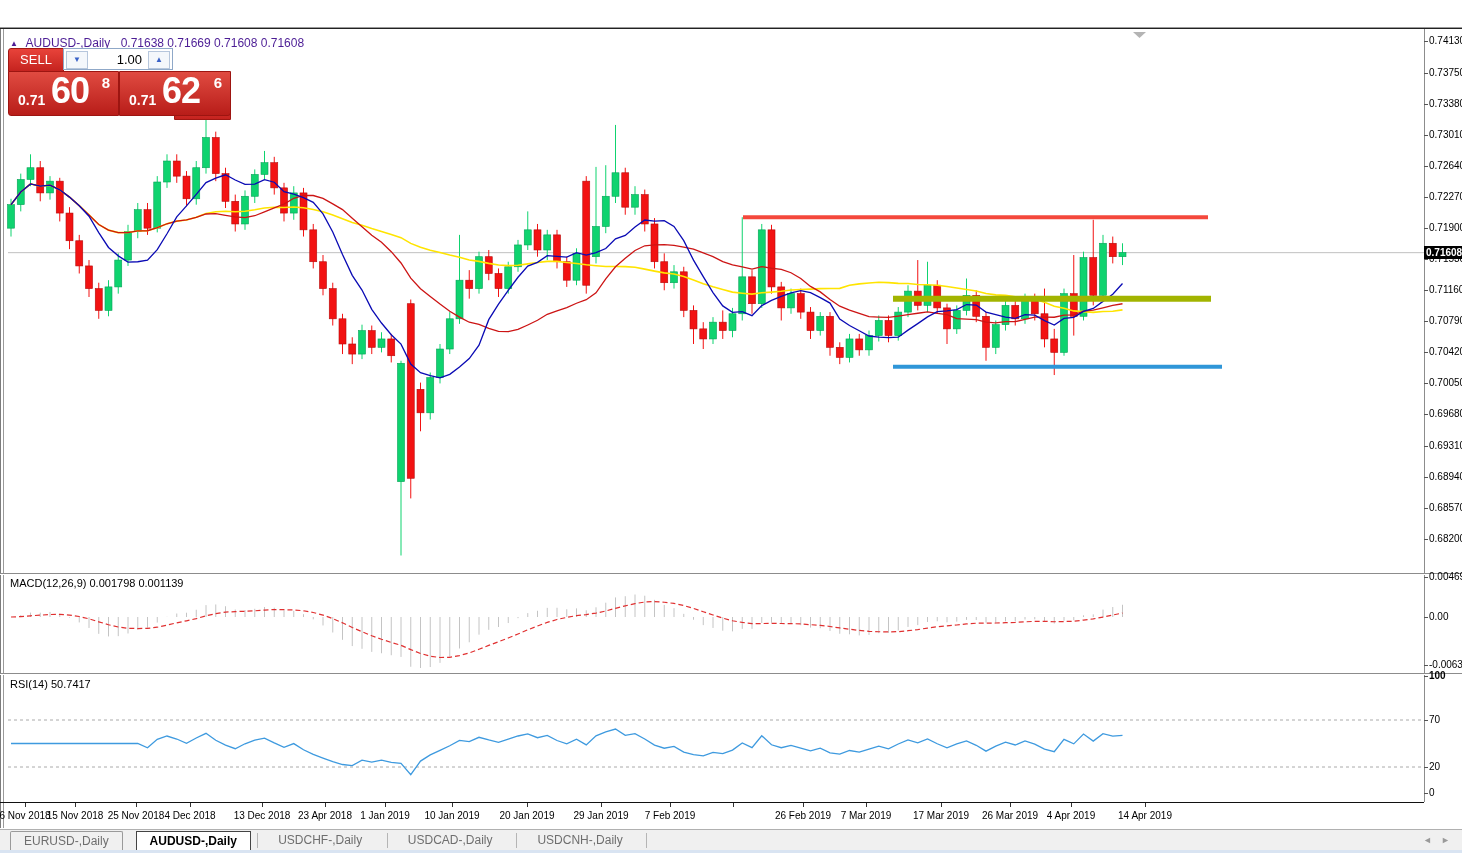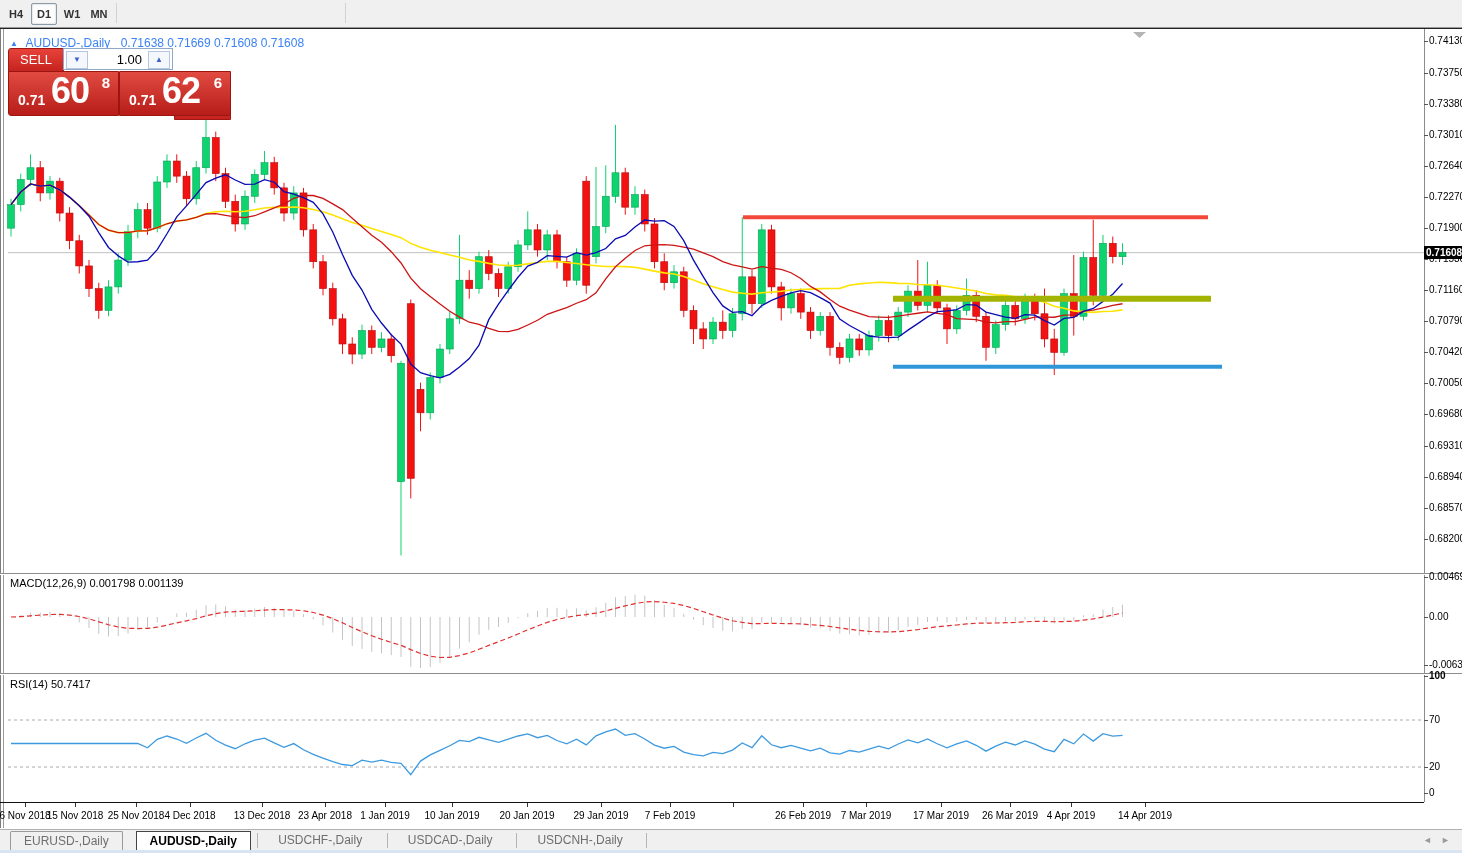--- a/index.html
+++ b/index.html
@@ -8,21 +8,21 @@
   #toolbar{position:absolute;left:0;top:0;width:1462px;height:27px;background:#f0f0f0;}
   #toolbar .tfbtn{position:absolute;top:3px;height:20px;line-height:20px;text-align:center;
     font-size:11px;font-weight:bold;color:#333;border:1px solid transparent;border-radius:2px;cursor:default;}
   #toolbar .tfbtn.active{background:#fdfdfd;border:1px solid #8a9aa8;box-shadow:inset 0 0 2px #bbb;}
   .vsep{position:absolute;top:3px;width:1px;height:20px;background:#d2d2d2;}
   #winborder-top1{position:absolute;left:0;top:27px;width:1462px;height:1px;background:#9a9a9a;}
   #winborder-top2{position:absolute;left:0;top:28px;width:1462px;height:1px;background:#222;}
   
   .lb{position:absolute;top:29px;height:799px;}
   
-  #charttitle{position:absolute;left:10px;top:36px;font-size:12px;color:#3b82f6;z-index:4;}
+  #charttitle{position:absolute;left:10px;top:36px;font-size:12px;color:#4c1d95;z-index:4;}
   #charttitle .tri{font-size:8px;vertical-align:1px;margin-right:5px;}
   
   #tradepanel{position:absolute;left:8px;top:48px;width:221px;height:66px;z-index:5;}
   .redbtn{background:linear-gradient(#e8433a,#c5231f);color:#fff;text-align:center;
     font-size:13px;border:1px solid #a01713;}
   #sellbtn{position:absolute;left:0;top:0;width:54px;height:22px;line-height:21px;border-radius:3px 0 0 0;}
   #buybtn{position:absolute;left:166px;top:8px;width:55px;height:22px;line-height:21px;border-radius:0 3px 0 0;margin-top:40px;}
   #volbox{position:absolute;left:55px;top:0;width:110px;height:22px;background:#fff;border:1px solid #8fa8c8;box-sizing:border-box;}
   .spinbtn{position:absolute;top:2px;width:20px;height:16px;background:#f4f7fb;border:1px solid #b6c6dc;
     color:#3a62c8;font-size:8px;line-height:15px;text-align:center;}
@@ -416,28 +416,20 @@
       <line x1="1093.25" y1="617" x2="1093.25" y2="614.3635594896119" stroke="#c4c4c4" stroke-width="1"></line>
       <line x1="1103" y1="617" x2="1103" y2="609.6055421209385" stroke="#c4c4c4" stroke-width="1"></line>
       <line x1="1112.75" y1="617" x2="1112.75" y2="607.0086277480923" stroke="#c4c4c4" stroke-width="1"></line>
       <line x1="1122.5" y1="617" x2="1122.5" y2="604.7608044901863" stroke="#c4c4c4" stroke-width="1"></line>
       <polyline points="11,617 20.75,616.6075213675215 30.5,615.8073569532718 40.25,615.1888058372266 50,614.5374832723795 59.75,614.4025157782983 69.5,615.0359115458608 79.25,616.5146540547391 89,618.8000623689803 98.75,621.8073137439123 108.5,624.732087047785 118.25,627.0155763799694 128,628.3097804170325 137.75,628.5501498571092 147.5,628.3788881606612 157.25,627.2131229162095 167,625.1347901549605 176.75,622.8103737384054 186.5,620.793554355772 196.25,618.582552581739 206,615.8911640967909 215.75,613.6048455276386 225.5,612.1317342710942 235.25,611.6098750614932 245,611.2921576175197 254.75,610.7919087299936 264.5,610.0344693437918 274.25,609.5638886456883 284,609.7072010681264 293.75,609.9304159894019 303.5,610.7837592935869 313.25,612.4986288656013 323,615.0924935250944 332.75,618.5766425569251 342.5,622.8250448813003 352.25,627.4734730908215 362,631.7387669334032 371.75,635.7683856165065 381.5,639.2654452473375 391.25,642.4562905052196 401,645.34766069986 410.75,649.6274643587324 420.5,653.4583477991455 430.25,656.1744694686072 440,657.5154008135609 449.75,657.3607785152391 459.5,655.5830867751971 469.25,652.9241636431843 479,649.273268854422 488.75,645.3801065002602 498.5,641.7099847094274 508.25,637.9755870699228 518,634.0087101147576 527.75,629.829816403005 537.5,626.0218403685309 547.25,622.3899189657967 557,619.4650956759415 566.75,617.4189910665018 576.5,615.6113116469536 586.25,614.5481387623862 596,613.097146241813 605.75,611.0170603464927 615.5,608.2990353906376 625.25,605.8798646728387 635,603.6039326497448 644.75,602.0255120680758 654.5,601.5898693957001 664.25,602.2555232181948 674,603.4400852457127 683.75,605.5204985427523 693.5,608.3673371269575 703.25,611.7219872881583 713,614.9694448400782 722.75,618.1149333069006 732.5,620.7674242433626 742.25,622.3876438712639 752,623.6822855956502 761.75,623.5384932032886 771.5,623.3753716934688 781.25,623.5212209317548 791,623.6158136511048 800.75,623.9460599569993 810.5,624.6786834966424 820.25,625.3851981231742 830,626.5032569419818 839.75,627.9559848048949 849.5,629.2295337765879 859.25,630.466215841817 869,631.3618647386817 878.75,631.72858848303 888.5,631.9464856711501 898.25,631.6592992718953 908,630.7101140153935 917.75,629.5869149951112 927.5,628.0708564362118 937.25,626.7160334722953 947,625.8382126355997 956.75,624.997422571768 966.5,623.9702033602074 976.25,623.1911615227328 986,623.0784571863702 995.75,623.0222236314452 1005.5,622.689706573448 1015.25,622.3978054069964 1025,621.8334604607077 1034.75,621.3393250502567 1044.5,621.2976874443538 1054.25,621.7413760464099 1064,621.5394087927282 1073.75,621.2862289526399 1083.5,620.0886695025405 1093.25,618.9436474999547 1103,617.0760264241516 1112.75,615.0625466889396 1122.5,613.002198249189" fill="none" stroke="#e03030" stroke-width="1.2" stroke-dasharray="5,3"></polyline>
       <line x1="8" y1="720" x2="1424" y2="720" stroke="#aaa" stroke-width="1" stroke-dasharray="3,3"></line>
       <line x1="8" y1="767" x2="1424" y2="767" stroke="#aaa" stroke-width="1" stroke-dasharray="3,3"></line>
       <polyline points="11,743.5 20.75,743.5 30.5,743.5 40.25,743.5 50,743.5 59.75,743.5 69.5,743.5 79.25,743.5 89,743.5 98.75,743.5 108.5,743.5 118.25,743.5 128,743.5 137.75,743.5 147.5,747.7838541666667 157.25,739.3603783408538 167,736.0073616018846 176.75,739.0177091096451 186.5,743.3421329331366 196.25,737.9706730050152 206,733.3063900985479 215.75,740.2912515597532 225.5,745.0783735257604 235.25,748.7224205173653 245,743.7708418834831 254.75,740.1335686668378 264.5,738.2226525479631 274.25,742.9447176249753 284,747.308393600352 293.75,743.5791047213365 303.5,749.7573488287921 313.25,754.4398516046707 323,758.0180673057807 332.75,761.6953288134198 342.5,764.5110029470792 352.25,765.6069211450025 362,760.1079867262032 371.75,762.2030054846155 381.5,760.1837420709049 391.25,762.420281786794 401,763.420740205433 410.75,774.7460413089776 420.5,761.0932884788467 430.25,754.9203776108595 440,750.2997149786432 449.75,745.7216038224493 459.5,740.3755889573465 469.25,741.6201491180198 479,737.2949686423867 488.75,739.9792915402909 498.5,742.3774448577047 508.25,739.1202765091932 518,736.0007021290922 527.75,733.898251920031 537.5,737.7005144956146 547.25,735.4237331433418 557,740.5065470703875 566.75,743.7981874359037 576.5,739.2471806582782 586.25,744.8998522447478 596,735.8114766521926 605.75,731.8684321640367 615.5,729.0059041917705 625.25,735.4093007930483 635,733.7224311258626 644.75,739.0135923709612 654.5,745.1211847214015 664.25,748.2420343879372 674,746.3573518809354 683.75,752.0371510798658 693.5,754.5345441673743 703.25,755.889009813901 713,752.4402082968136 722.75,753.7073880167875 732.5,750.1251779399953 742.25,742.9607604500528 752,747.6474174559745 761.75,735.7161518963087 771.5,744.7870906161328 781.25,747.7300278217364 791,745.4533597882531 800.75,748.1775137150993 810.5,750.8333276597074 820.25,748.2383922002685 830,752.79058951595 839.75,754.2049079694118 849.5,750.4931884293311 859.25,752.195430418764 869,749.2098200775337 878.75,746.1124604852872 888.5,748.8744957163816 898.25,743.9916479881471 908,739.9500305993787 917.75,742.9144304171191 927.5,738.9905140279317 937.25,743.7702608985226 947,747.8675704198685 956.75,743.9375817507366 966.5,740.8592864565132 976.25,745.2902667254034 986,751.1668052060273 995.75,746.1857481947429 1005.5,742.2310190420117 1015.25,744.9922740663704 1025,740.9869970322753 1034.75,744.0662049606476 1044.5,749.1393722825626 1054.25,751.6722824079482 1064,739.3938626244188 1073.75,743.8450111481754 1083.5,734.0897237354837 1093.25,741.0804701691291 1103,733.6403609567883 1112.75,736.0696434129538 1122.5,735.4653236657119" fill="none" stroke="#3e9adf" stroke-width="1.3"></polyline>
     </svg>
 
-  <div id="toolbar">
-    <div class="tfbtn" style="left:4px;width:22px;">H4</div>
-    <div class="tfbtn active" style="left:31px;width:24px;">D1</div>
-    <div class="tfbtn" style="left:59px;width:24px;">W1</div>
-    <div class="tfbtn" style="left:85px;width:26px;">MN</div>
-    <div class="vsep" style="left:116px;"></div>
-    <div class="vsep" style="left:345px;"></div>
-  </div>
   <div id="winborder-top1"></div>
   <div id="winborder-top2"></div>
 
   <div class="lb" style="left:0;width:1px;background:#7c7c7c;"></div>
   <div class="lb" style="left:1px;width:2px;background:#ffffff;"></div>
   <div class="lb" style="left:3px;width:1px;background:#9a9a9a;"></div>
 
   <div id="charttitle">
     <span class="tri">▲</span>
     <span>AUDUSD-,Daily</span>

